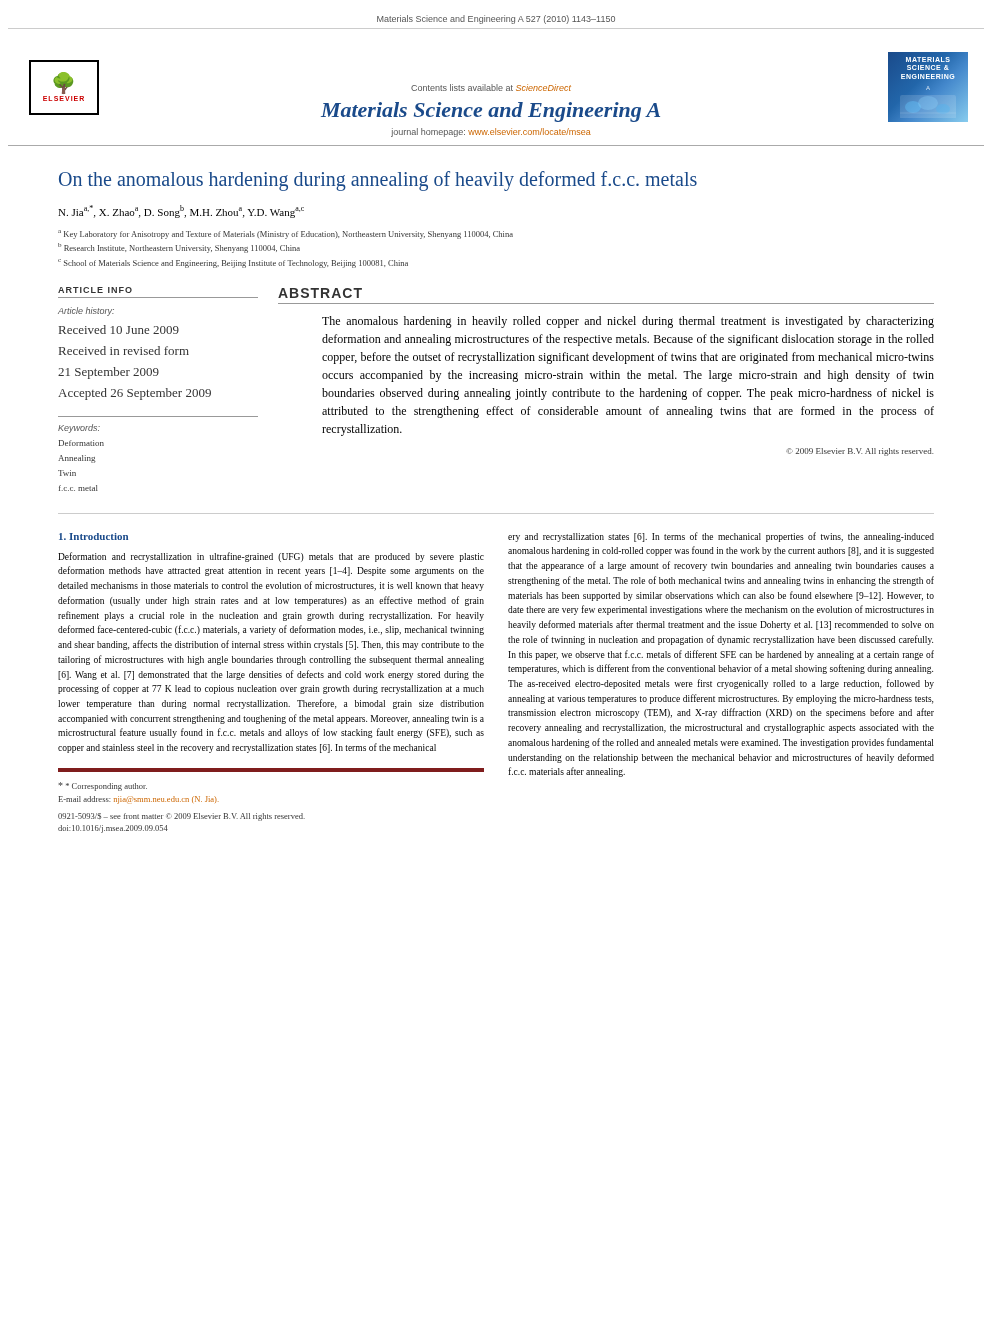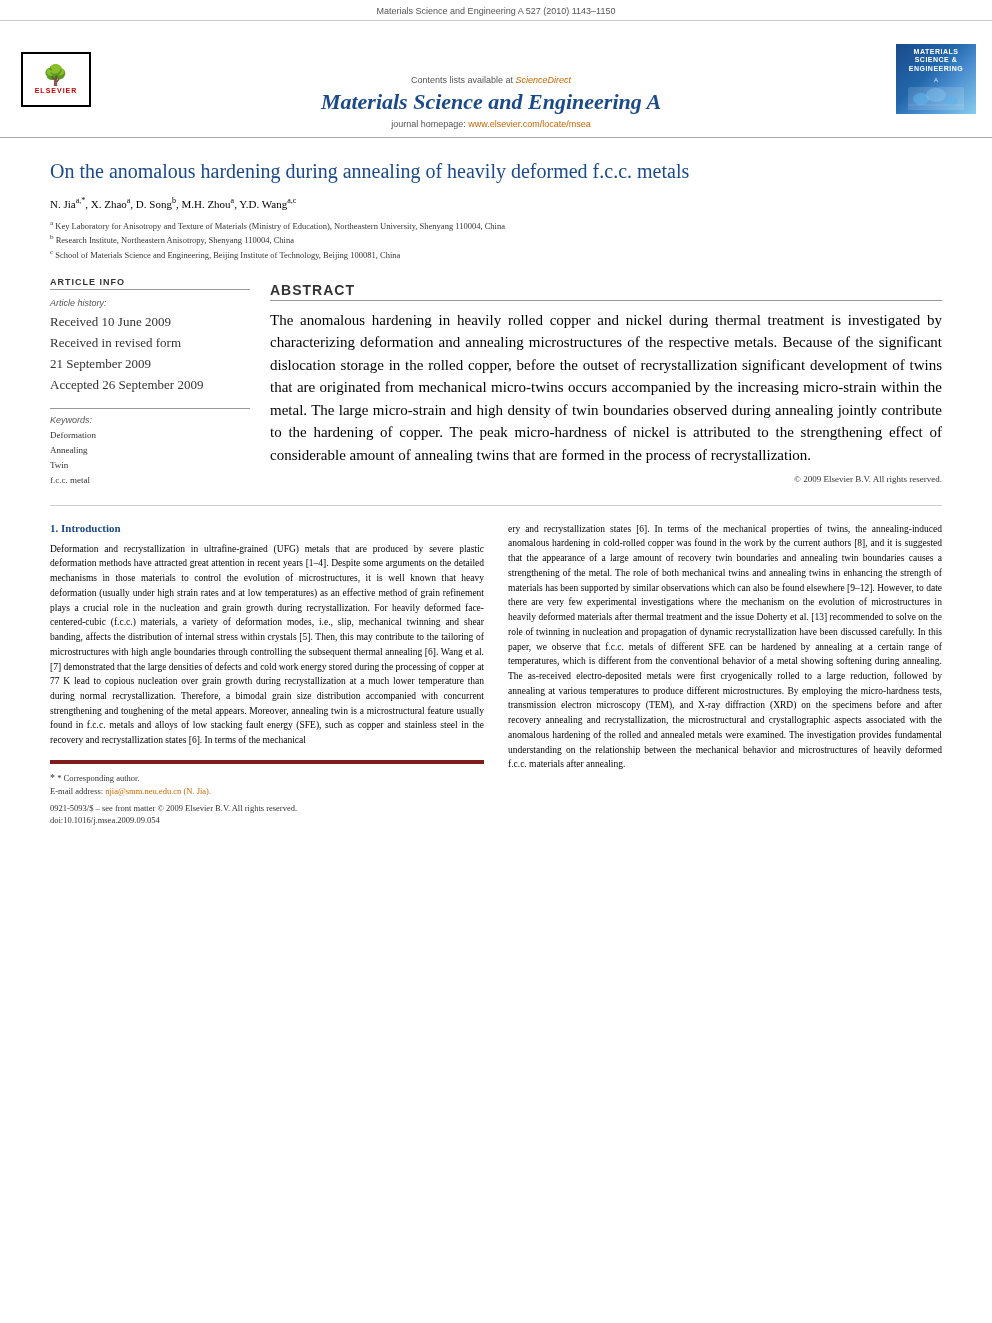--- a/index.html
+++ b/index.html
@@ -8,21 +8,21 @@
       font-family: 'Times New Roman', Times, serif;
       font-size: 10px;
       color: #000;
       width: 992px;
       min-height: 1323px;
     }
 
     .page-wrapper {
       width: 992px;
       background: #fff;
-      padding: 0;
+      padding: 8px;
     }
 
     
     .top-bar {
       text-align: center;
       font-size: 9px;
       color: #555;
       padding: 6px 0 4px 0;
       border-bottom: 1px solid #ccc;
       font-family: Arial, sans-serif;
@@ -181,21 +181,20 @@
 
     .affil-line {
       display: block;
     }
 
     
     .two-col {
       display: flex;
       gap: 20px;
       margin-top: 8px;
-      align-items: center;
     }
 
     .col-left {
       width: 200px;
       flex-shrink: 0;
     }
 
     .col-right {
       flex: 1;
     }
@@ -255,24 +254,25 @@
       font-weight: bold;
       letter-spacing: 1px;
       text-transform: uppercase;
       color: #333;
       border-bottom: 1px solid #999;
       padding-bottom: 2px;
       margin-bottom: 8px;
     }
 
     .abstract-text {
-      font-size: 15px;
+      font-size: 12px;
       line-height: 1.5;
       color: #000;
       text-align: justify;
+      margin-left: 44px;
     }
 
     .copyright-line {
       font-size: 9px;
       text-align: right;
       color: #333;
       margin-top: 8px;
     }
 
     
@@ -380,21 +380,21 @@
     <div class="authors">
       <span>N. Jia<sup class="author-sup">a,*</sup></span>,
       <span>X. Zhao<sup class="author-sup">a</sup></span>,
       <span>D. Song<sup class="author-sup">b</sup></span>,
       <span>M.H. Zhou<sup class="author-sup">a</sup></span>,
       <span>Y.D. Wang<sup class="author-sup">a,c</sup></span>
     </div>
 
     <div class="affiliations">
       <span class="affil-line"><sup>a</sup> <span>Key Laboratory for Anisotropy and Texture of Materials (Ministry of Education), Northeastern University, Shenyang 110004, China</span></span>
-      <span class="affil-line"><sup>b</sup> <span>Research Institute, Northeastern Anisotropy, Shenyang 110004, China</span></span>
+      <span class="affil-line"><sup>b</sup> <span>Research Institute, Northeastern University, Shenyang 110004, China</span></span>
       <span class="affil-line"><sup>c</sup> <span>School of Materials Science and Engineering, Beijing Institute of Technology, Beijing 100081, China</span></span>
     </div>
 
     <div class="two-col">
 
       <div class="col-left">
         <div class="section-header">ARTICLE INFO</div>
 
         <div class="article-info-label">Article history:</div>
         <div class="article-info-dates">

